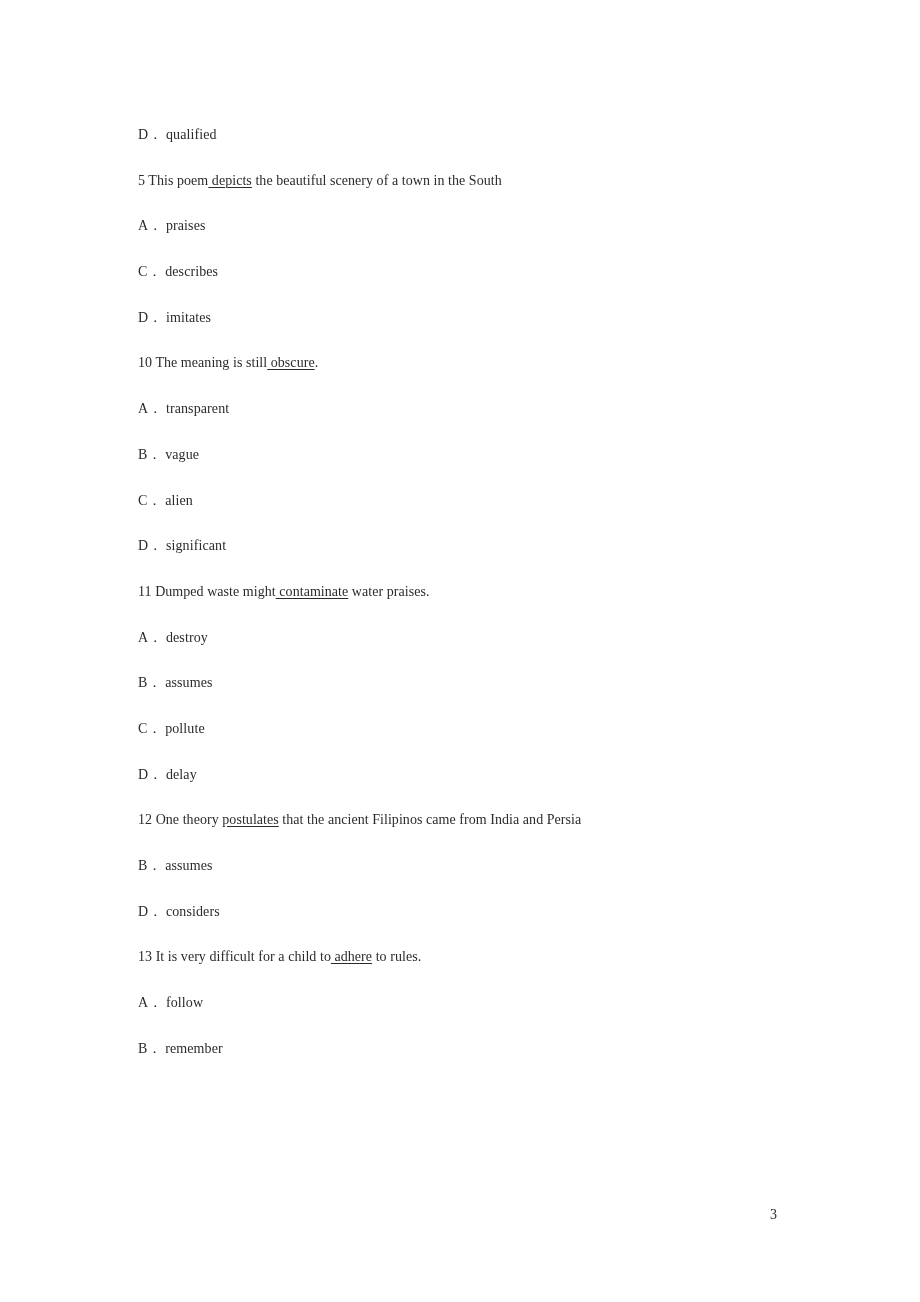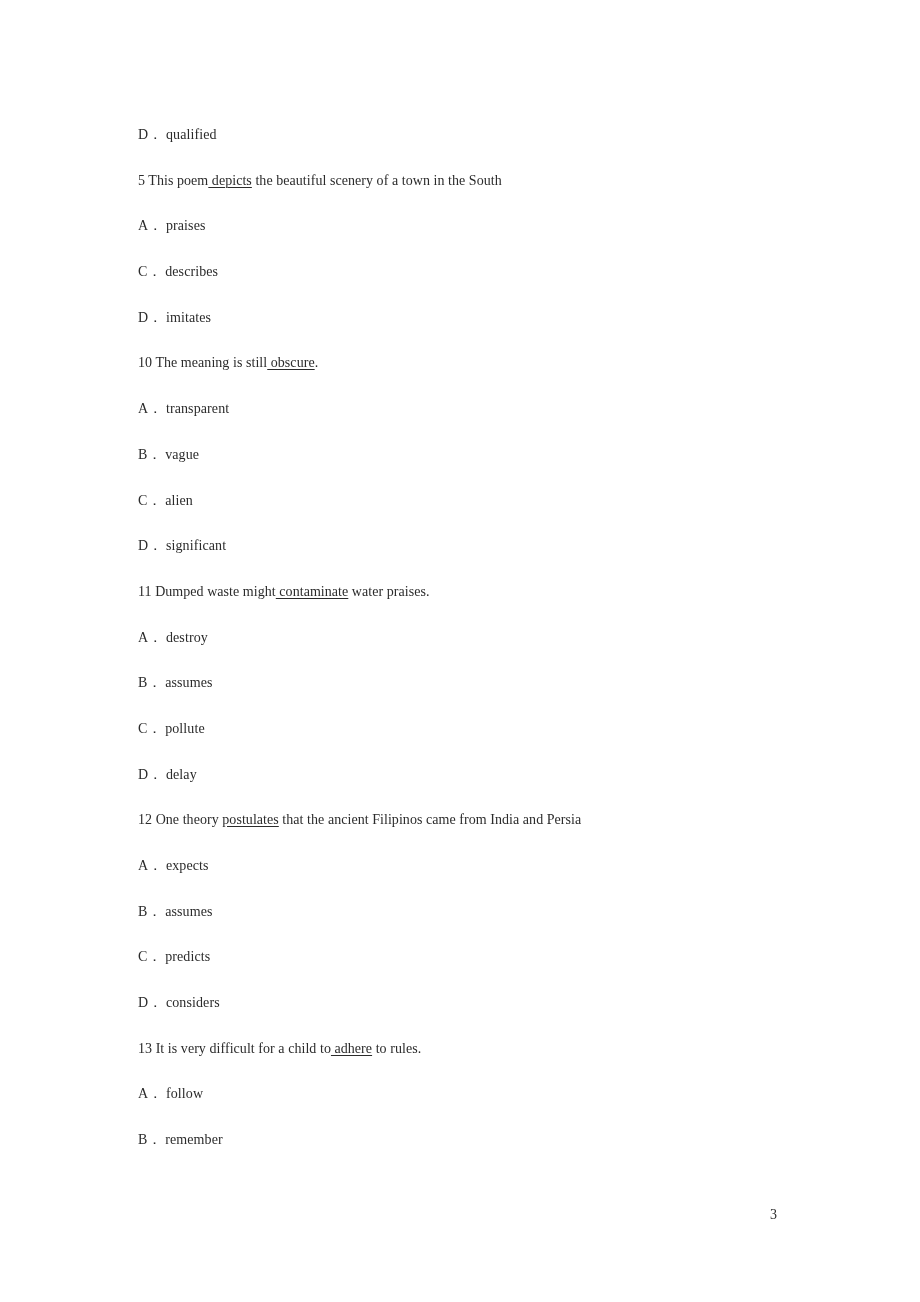--- a/index.html
+++ b/index.html
@@ -68,22 +68,20 @@
       <div class="line option"><span>A</span><span>．</span><span> </span><span>transparent</span></div>
       <div class="line option"><span>B</span><span>．</span><span> </span><span>vague</span></div>
       <div class="line option"><span>C</span><span>．</span><span> </span><span>alien</span></div>
       <div class="line option"><span>D</span><span>．</span><span> </span><span>significant</span></div>
       <div class="line question"><span>11 Dumped waste might</span><span class="u"> contaminate</span><span> water praises.</span></div>
       <div class="line option"><span>A</span><span>．</span><span> </span><span>destroy</span></div>
       <div class="line option"><span>B</span><span>．</span><span> </span><span>assumes</span></div>
       <div class="line option"><span>C</span><span>．</span><span> </span><span>pollute</span></div>
       <div class="line option"><span>D</span><span>．</span><span> </span><span>delay</span></div>
       <div class="line question"><span>12 One theory </span><span class="u">postulates</span><span> that the ancient Filipinos came from India and Persia</span></div>
-      <div class="line option"><span>A</span><span>．</span><span> </span><span>expects</span></div>
       <div class="line option"><span>B</span><span>．</span><span> </span><span>assumes</span></div>
-      <div class="line option"><span>C</span><span>．</span><span> </span><span>predicts</span></div>
       <div class="line option"><span>D</span><span>．</span><span> </span><span>considers</span></div>
       <div class="line question"><span>13 It is very difficult for a child to</span><span class="u"> adhere</span><span> to rules.</span></div>
       <div class="line option"><span>A</span><span>．</span><span> </span><span>follow</span></div>
       <div class="line option"><span>B</span><span>．</span><span> </span><span>remember</span></div>
     </div>
   <div class="page-number">3</div>
 </div>
 
 </body></html>

